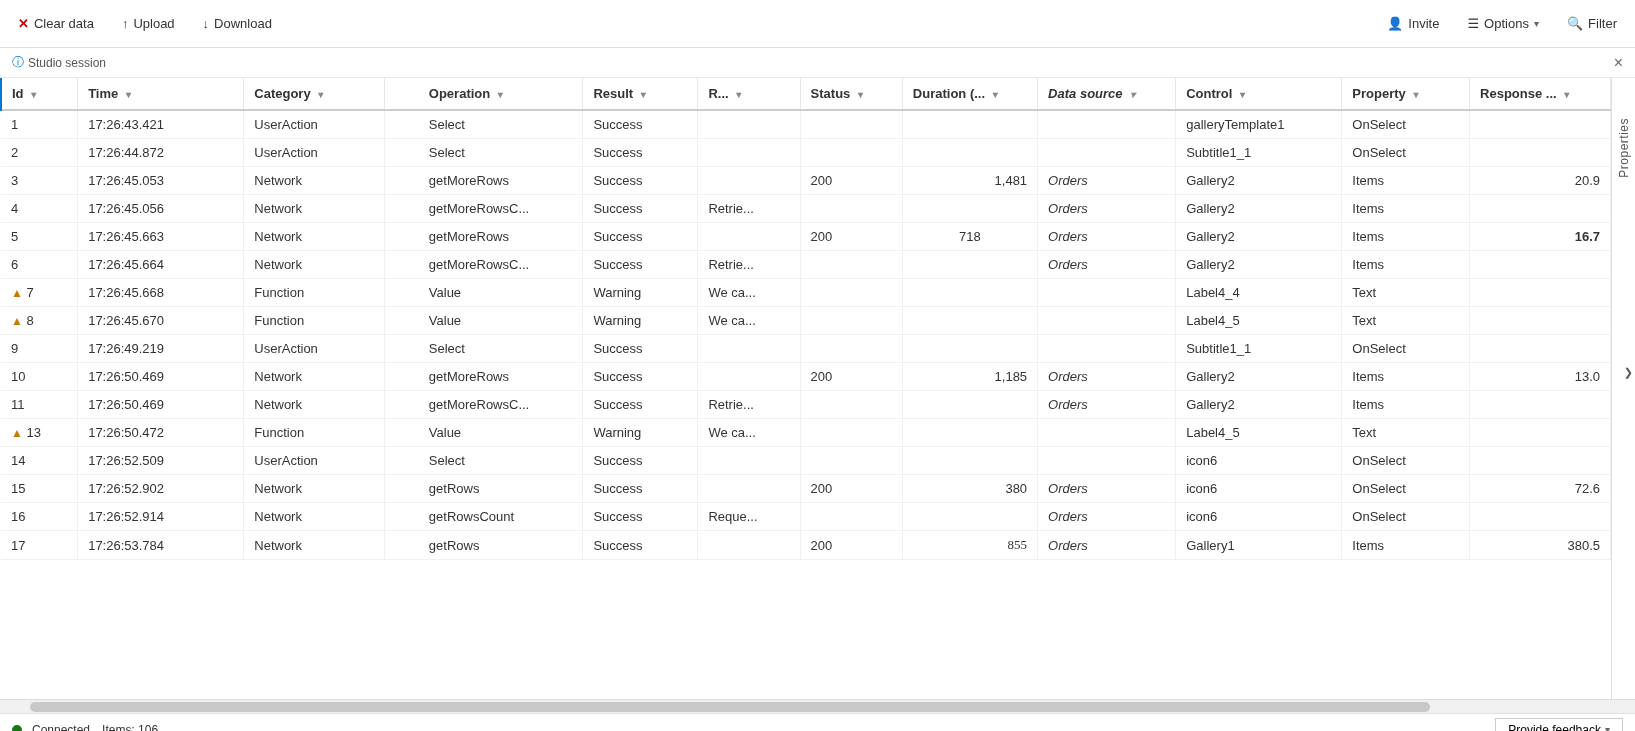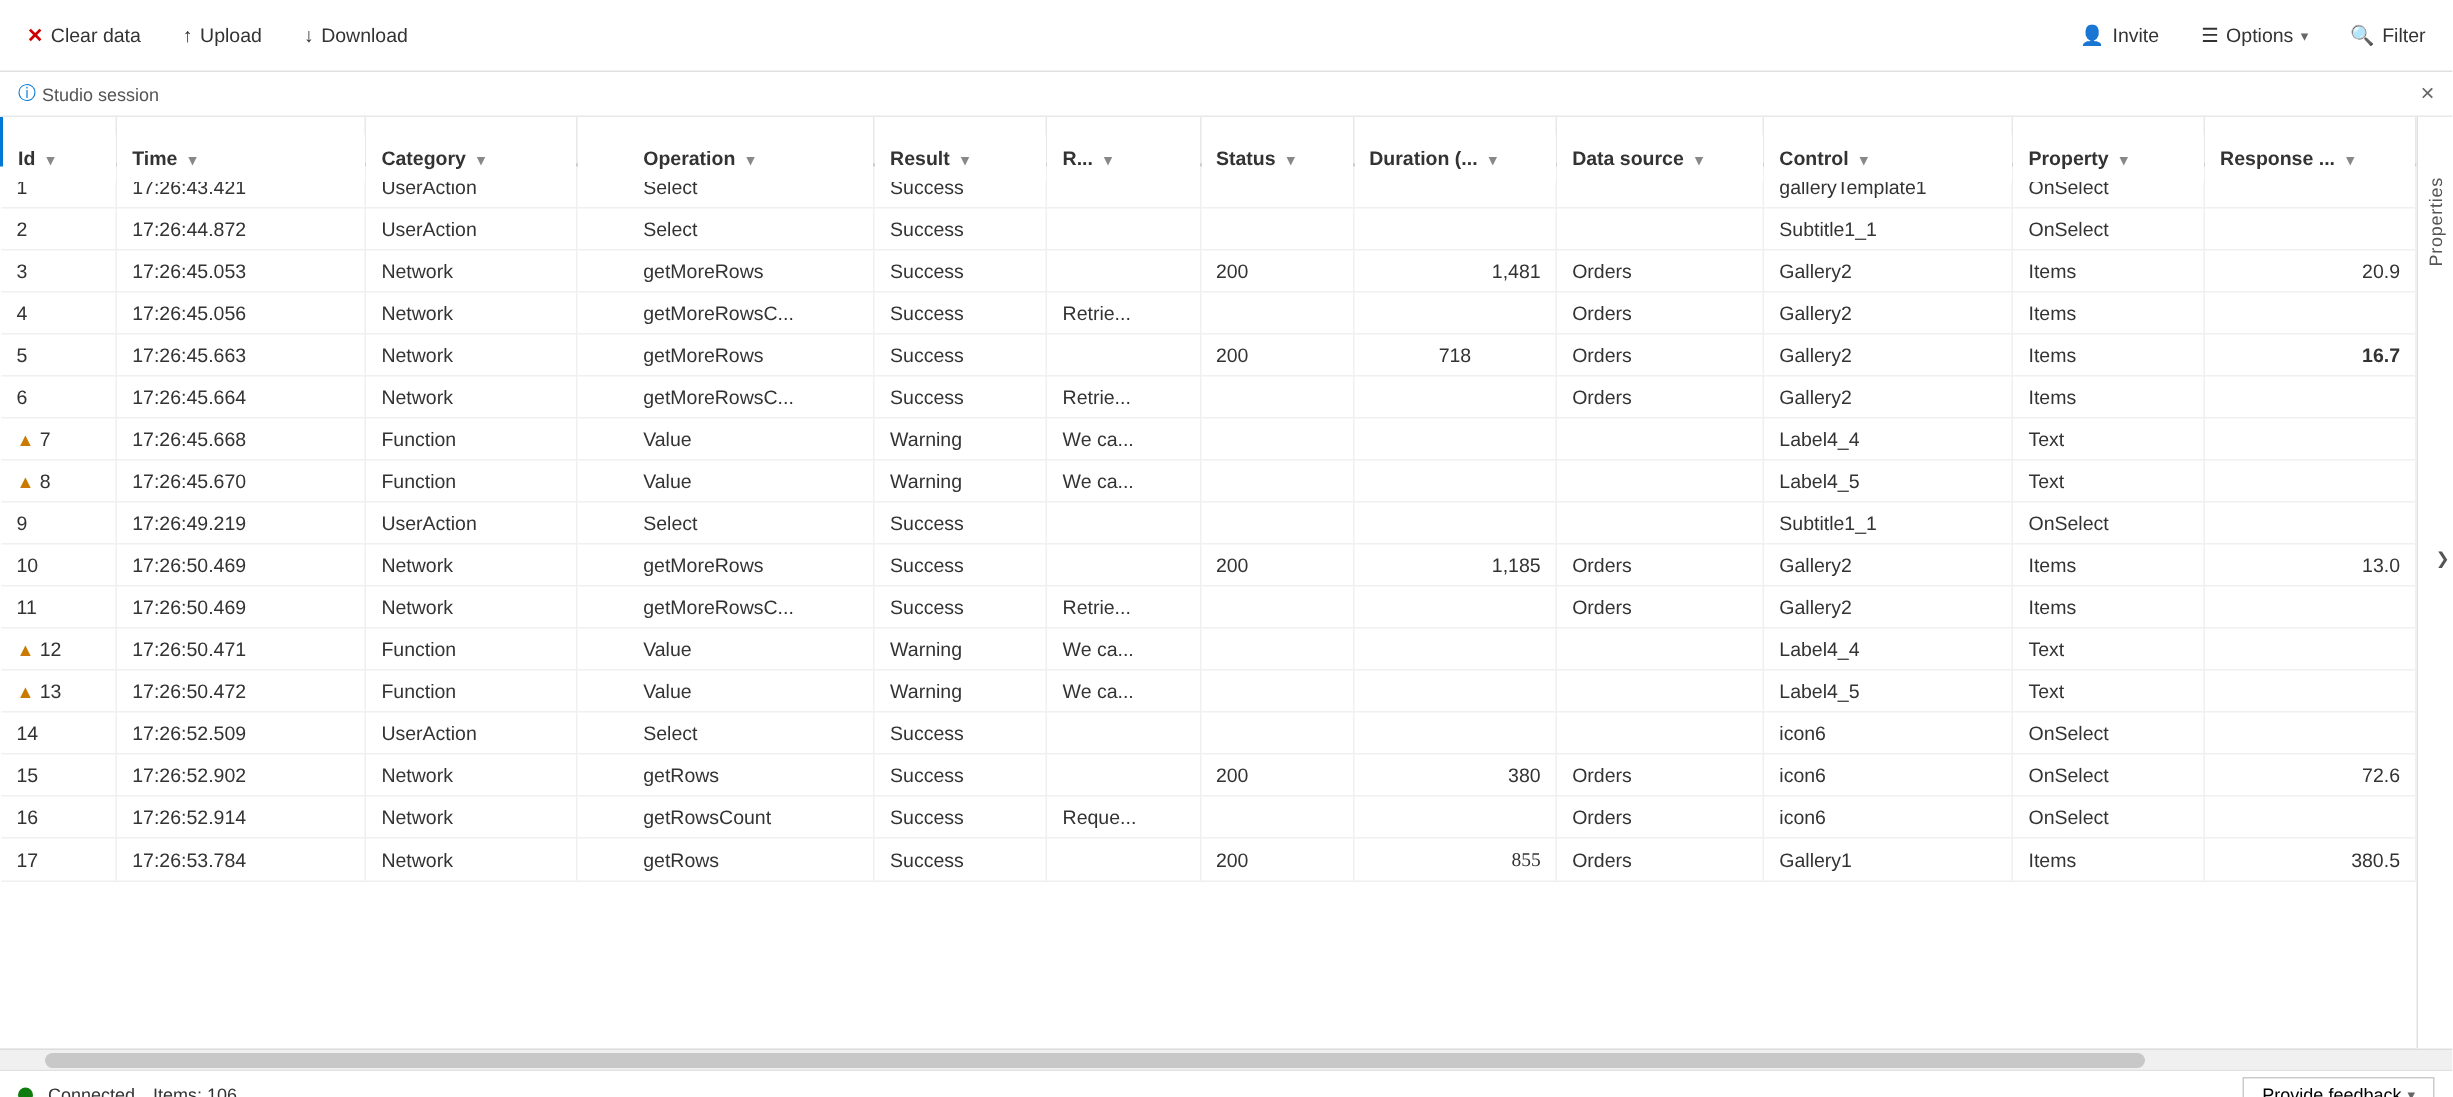--- a/index.html
+++ b/index.html
@@ -36,21 +36,21 @@
       display: flex; align-items: flex-start; justify-content: center; padding-top: 40px;
       cursor: pointer;
     }
     .side-panel-label {
       writing-mode: vertical-rl; text-orientation: mixed; transform: rotate(180deg);
       font-size: 12px; color: #555; letter-spacing: 0.5px;
     }
     
     
     table { border-collapse: collapse; width: 100%; min-width: 1480px; }
-    thead { position: sticky; top: 12px; z-index: 10; background: #f0abfc; }
+    thead { position: sticky; top: 0; z-index: 10; background: #f0abfc; }
     thead tr { border-bottom: 2px solid #ccc; }
     th {
       padding: 8px 10px; text-align: left; font-weight: 600; font-size: 13px;
       border-right: 1px solid #e8e8e8; white-space: nowrap; background: #fff;
       cursor: pointer; user-select: none;
     }
     th:first-child { border-left: 2px solid #0078d4; min-width: 60px; }
     th .sort-arrow { margin-left: 4px; color: #888; font-size: 10px; }
     td {
       padding: 6px 10px; border-bottom: 1px solid #f0f0f0;
@@ -76,21 +76,21 @@
     
     
     .col-id { min-width: 60px; width: 60px; }
     .col-time { min-width: 120px; width: 130px; }
     .col-category { min-width: 100px; width: 110px; }
     .col-operation { min-width: 130px; width: 140px; padding-left: 44px; }
     .col-result { min-width: 90px; width: 90px; }
     .col-r { min-width: 80px; width: 80px; }
     .col-status { min-width: 80px; width: 80px; }
     .col-duration { min-width: 100px; width: 100px; }
-    .col-datasource { min-width: 100px; width: 100px; }
+    .col-datasource { min-width: 100px; width: 100px; font-style: italic; }
     .col-control { min-width: 130px; width: 130px; }
     .col-property { min-width: 100px; width: 100px; }
     .col-response { min-width: 80px; width: 80px; }
     .chevron { font-size: 10px; color: #666; }
   </style>
 </head>
 <body>
 
 <div class="toolbar">
   <button class="toolbar-btn">
@@ -299,34 +299,20 @@
     <td class="col-result">Success</td>
     <td class="col-r">Retrie...</td>
     <td class="col-status"></td>
     <td class="col-duration" style="text-align:right;"></td>
     <td class="col-datasource">Orders</td>
     <td class="col-control">Gallery2</td>
     <td class="col-property">Items</td>
     <td class="col-response" style="text-align:right;"></td>
   </tr>
           <tr>
-    <td class="col-id"><span class="warning-icon">▲</span> 12</td>
-    <td class="col-time">17:26:50.471</td>
-    <td class="col-category">Function</td>
-    <td class="col-operation">Value</td>
-    <td class="col-result">Warning</td>
-    <td class="col-r">We ca...</td>
-    <td class="col-status"></td>
-    <td class="col-duration" style="text-align:right;"></td>
-    <td class="col-datasource"></td>
-    <td class="col-control">Label4_4</td>
-    <td class="col-property">Text</td>
-    <td class="col-response" style="text-align:right;"></td>
-  </tr>
-          <tr>
     <td class="col-id"><span class="warning-icon">▲</span> 13</td>
     <td class="col-time">17:26:50.472</td>
     <td class="col-category">Function</td>
     <td class="col-operation">Value</td>
     <td class="col-result">Warning</td>
     <td class="col-r">We ca...</td>
     <td class="col-status"></td>
     <td class="col-duration" style="text-align:right;"></td>
     <td class="col-datasource"></td>
     <td class="col-control">Label4_5</td>

